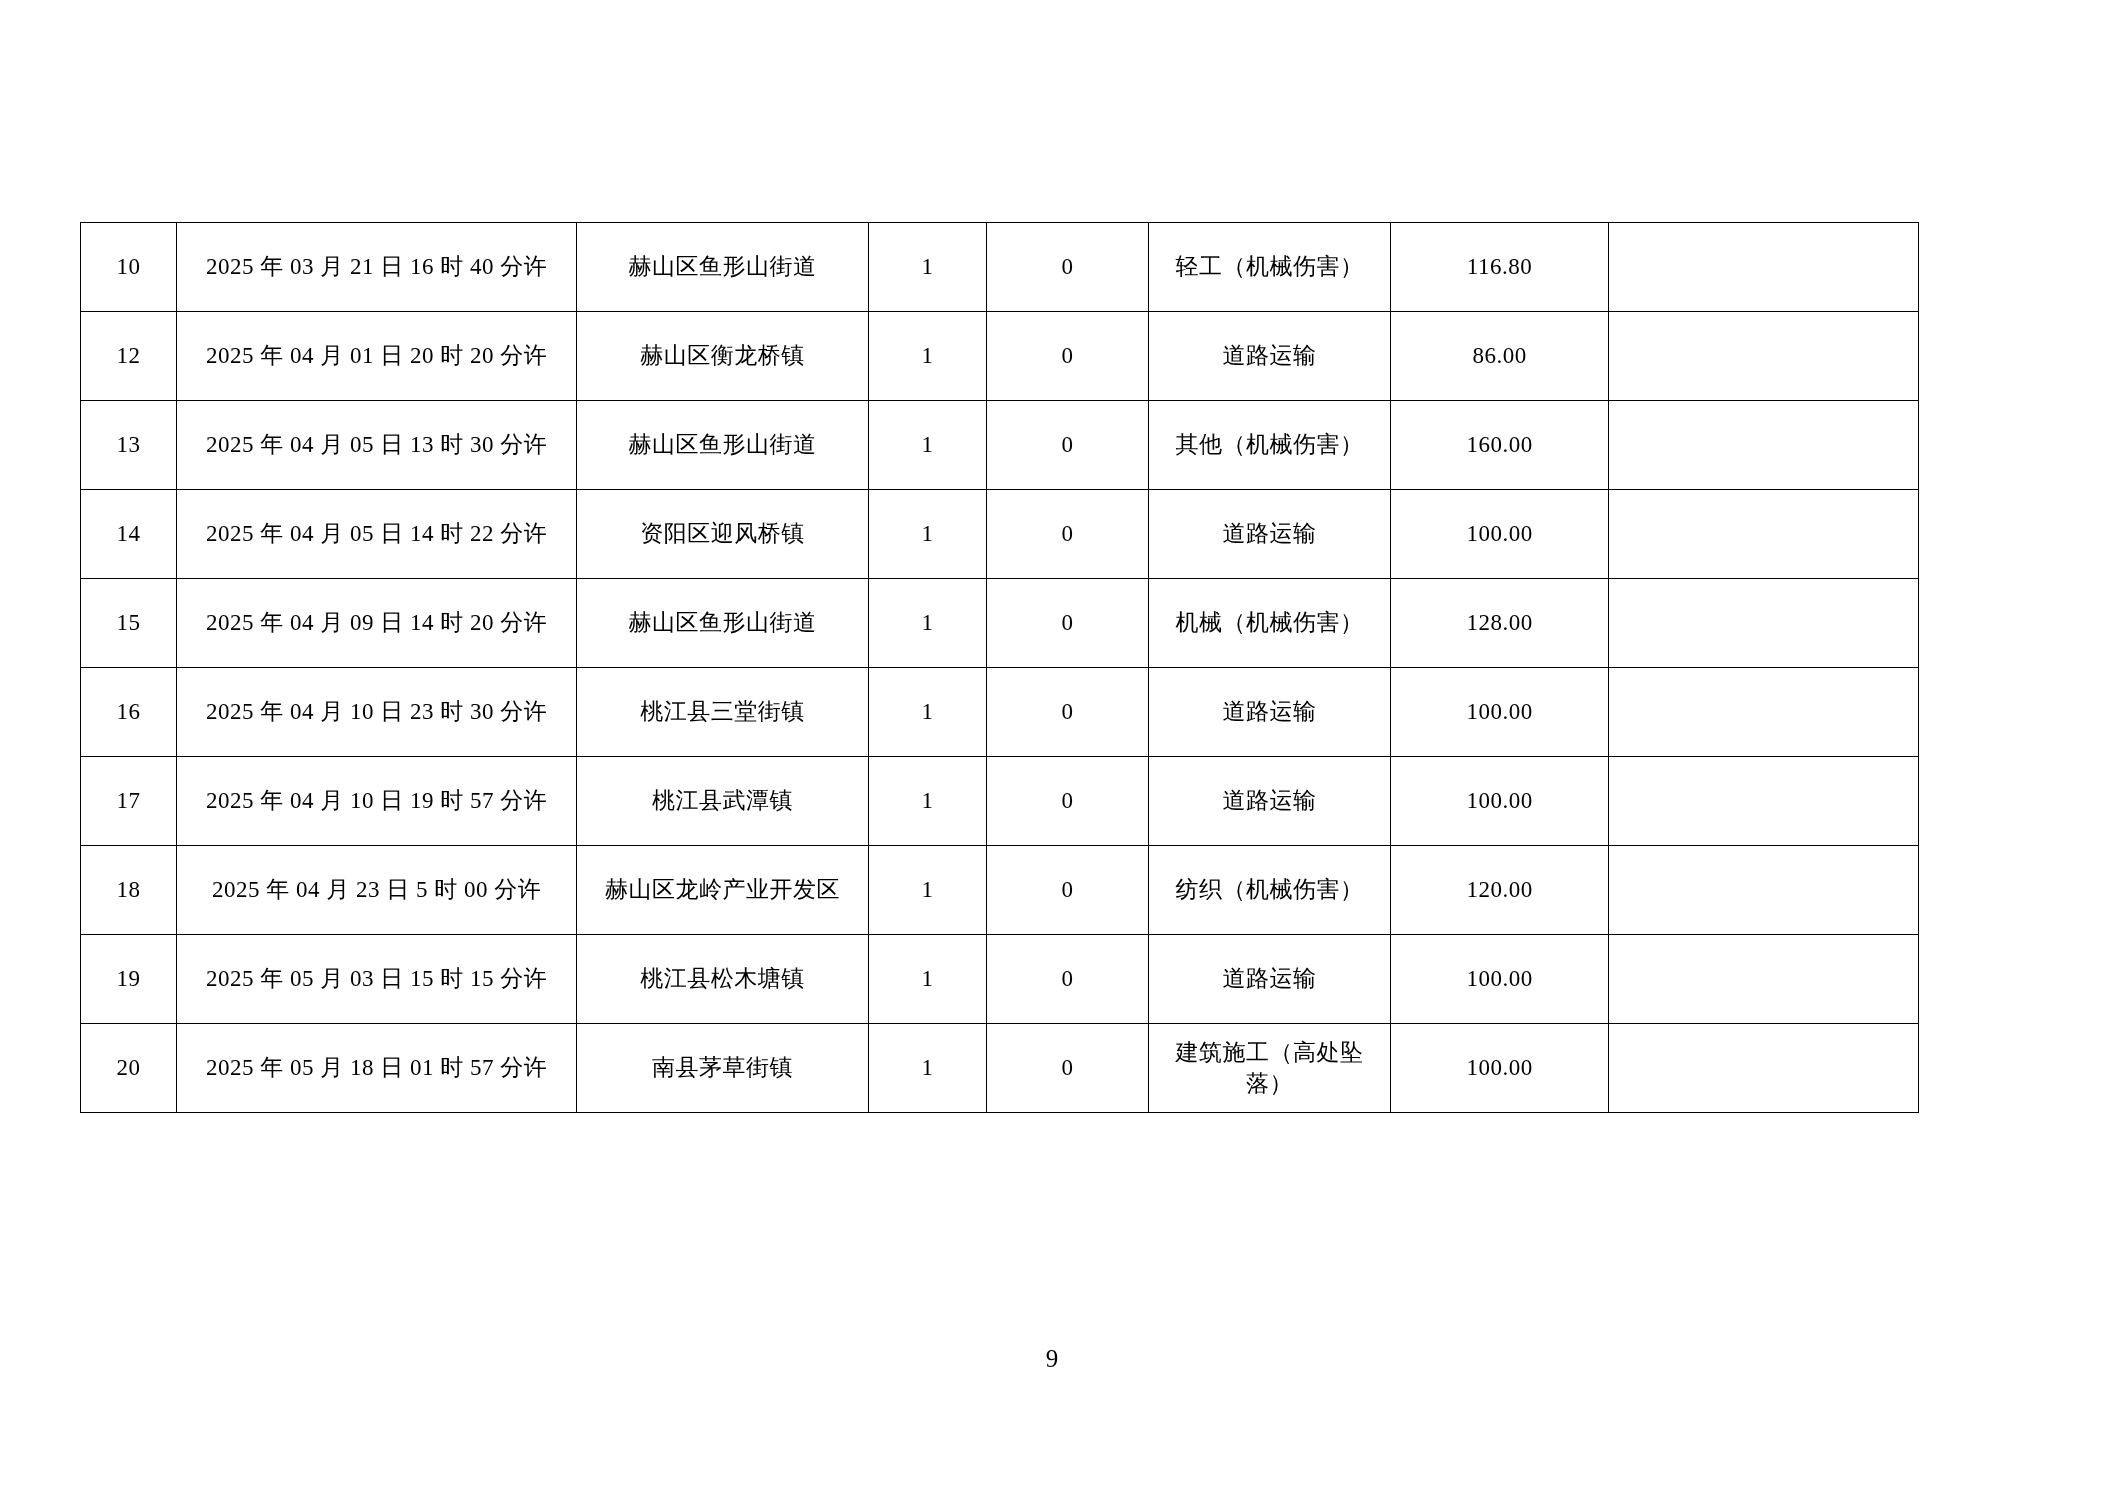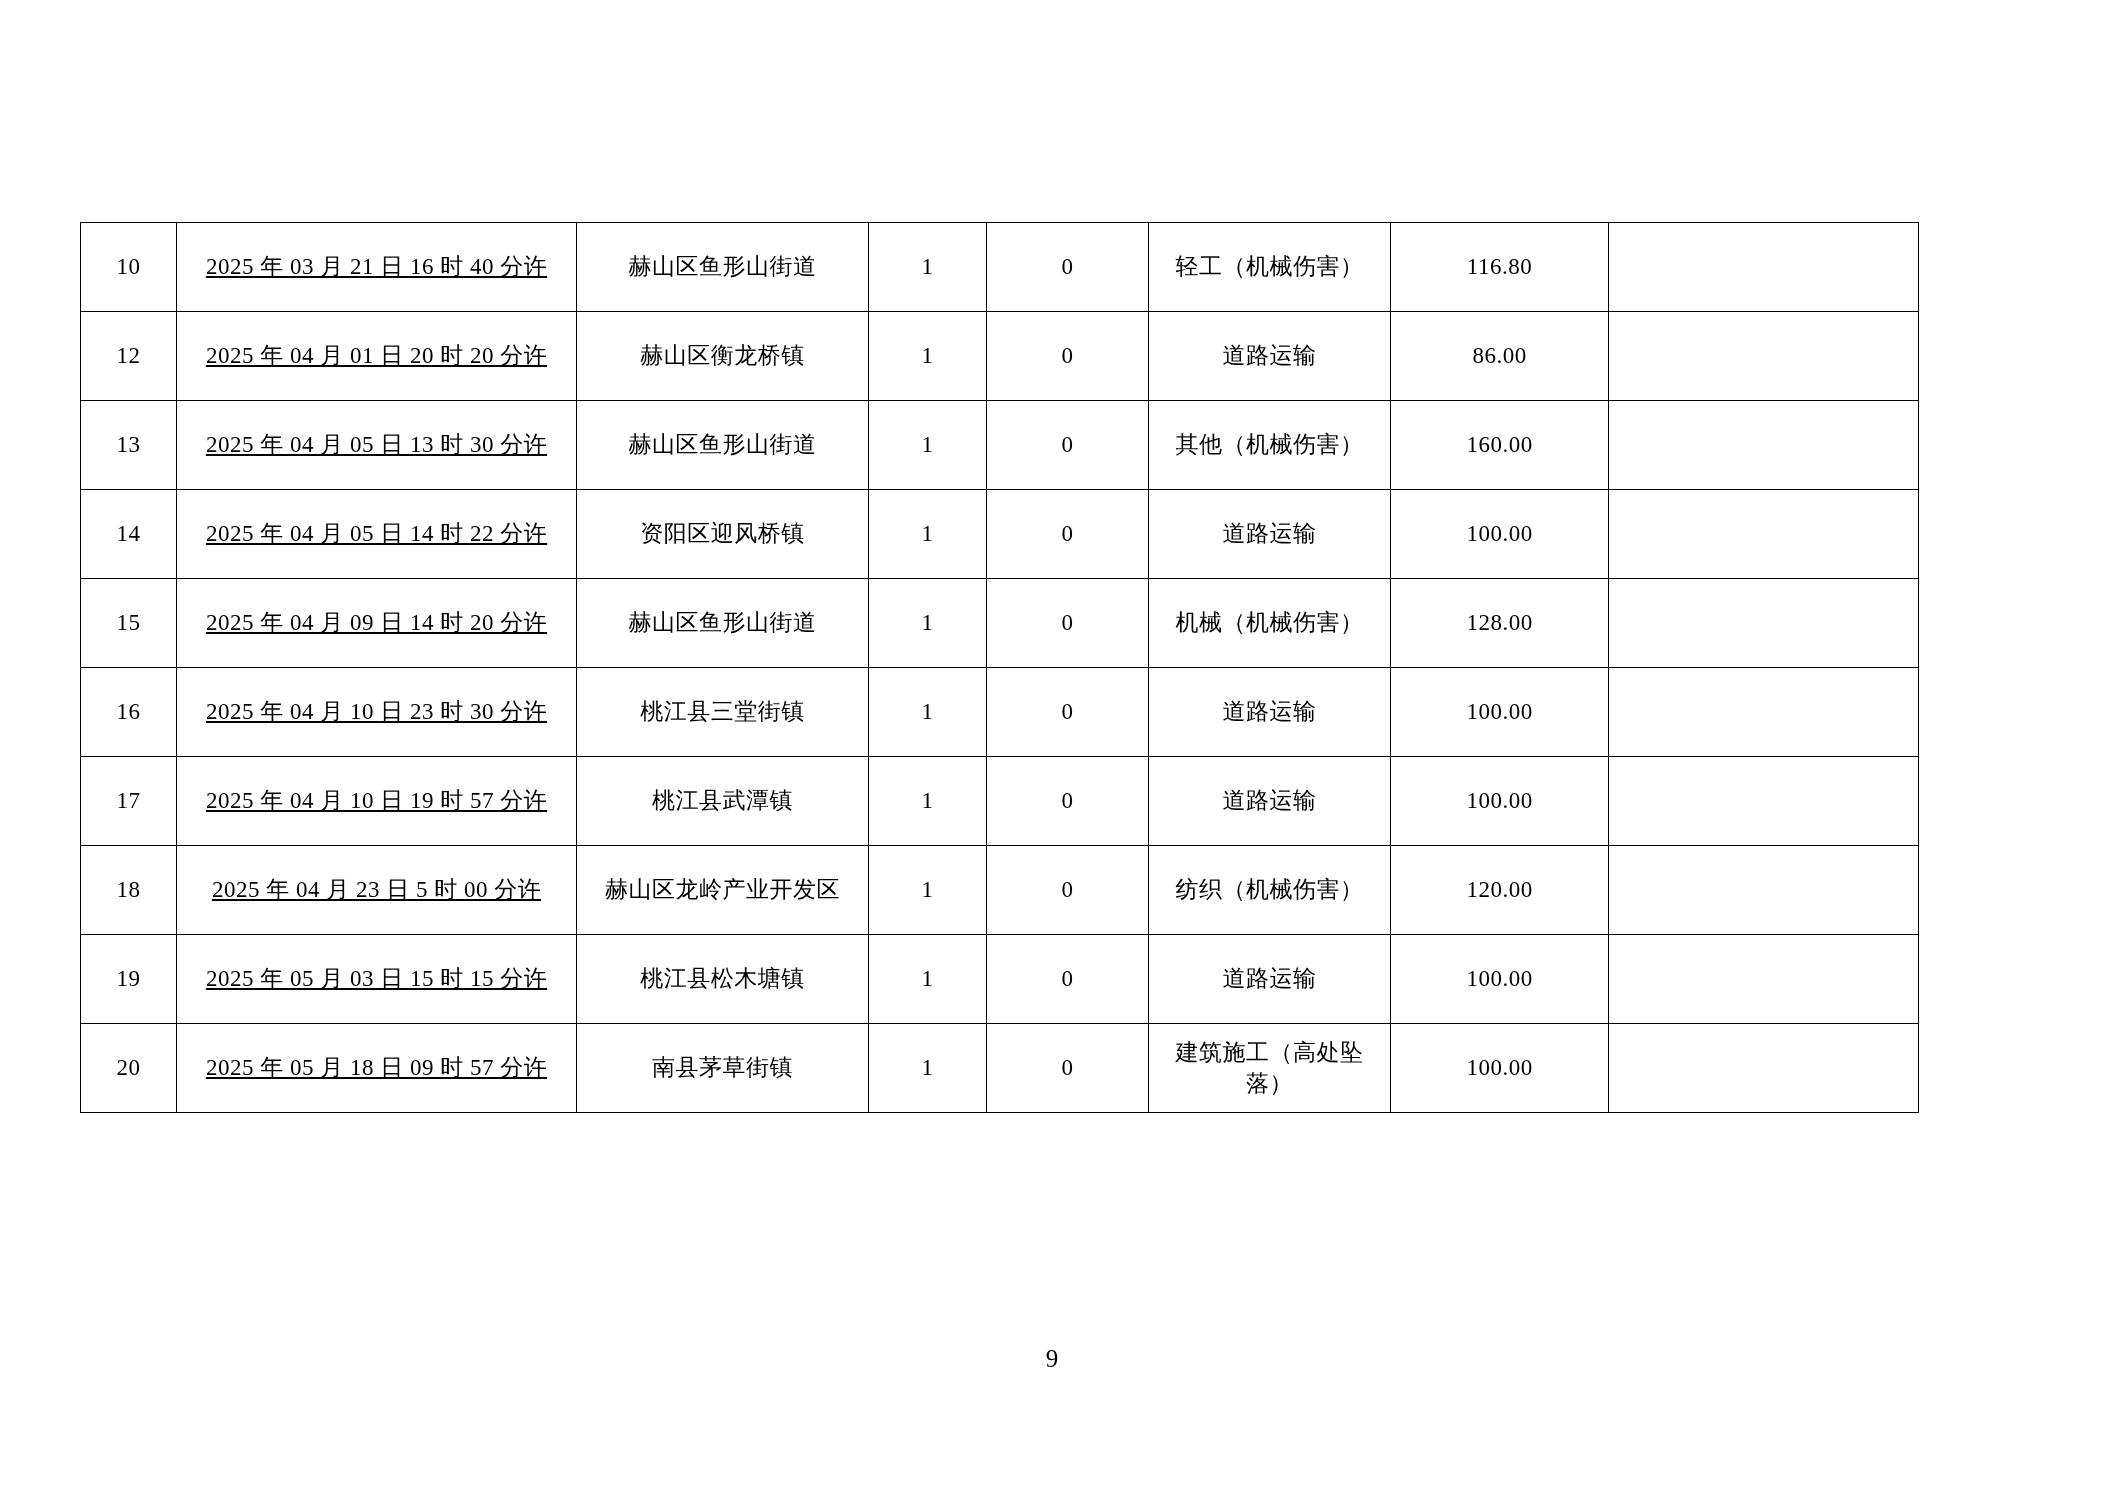--- a/index.html
+++ b/index.html
@@ -54,21 +54,20 @@
   col.c-note  { width: 310px; }
 
   td.num-cell {
     font-size: 23px;
     letter-spacing: 0px;
   }
   td.time-cell {
     font-size: 23px;
     letter-spacing: 0.8px;
     white-space: nowrap;
-    text-decoration: underline;
   }
   td.place-cell {
     font-size: 23px;
     letter-spacing: 2px;
     margin-left: 28px;
   }
   td.type-cell {
     font-size: 23px;
     letter-spacing: 1px;
   }
@@ -195,21 +194,21 @@
           <td class="time-cell">2025 年 05 月 03 日 15 时 15 分许</td>
           <td class="place-cell">桃江县松木塘镇</td>
           <td class="num-cell">1</td>
           <td class="num-cell">0</td>
           <td class="type-cell">道路运输</td>
           <td class="money-cell">100.00</td>
           <td class="note-cell"></td>
         </tr>
         <tr>
           <td class="num-cell">20</td>
-          <td class="time-cell">2025 年 05 月 18 日 09 时 57 分许</td>
+          <td class="time-cell">2025 年 05 月 18 日 01 时 57 分许</td>
           <td class="place-cell">南县茅草街镇</td>
           <td class="num-cell">1</td>
           <td class="num-cell">0</td>
           <td class="type-cell">建筑施工（高处坠落）</td>
           <td class="money-cell">100.00</td>
           <td class="note-cell"></td>
         </tr>
       </tbody>
     </table>
   </div>

